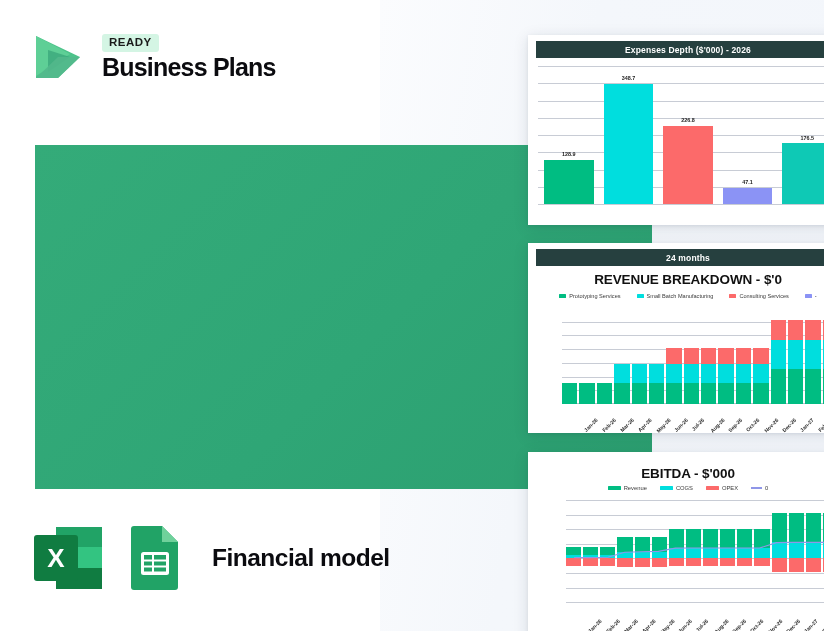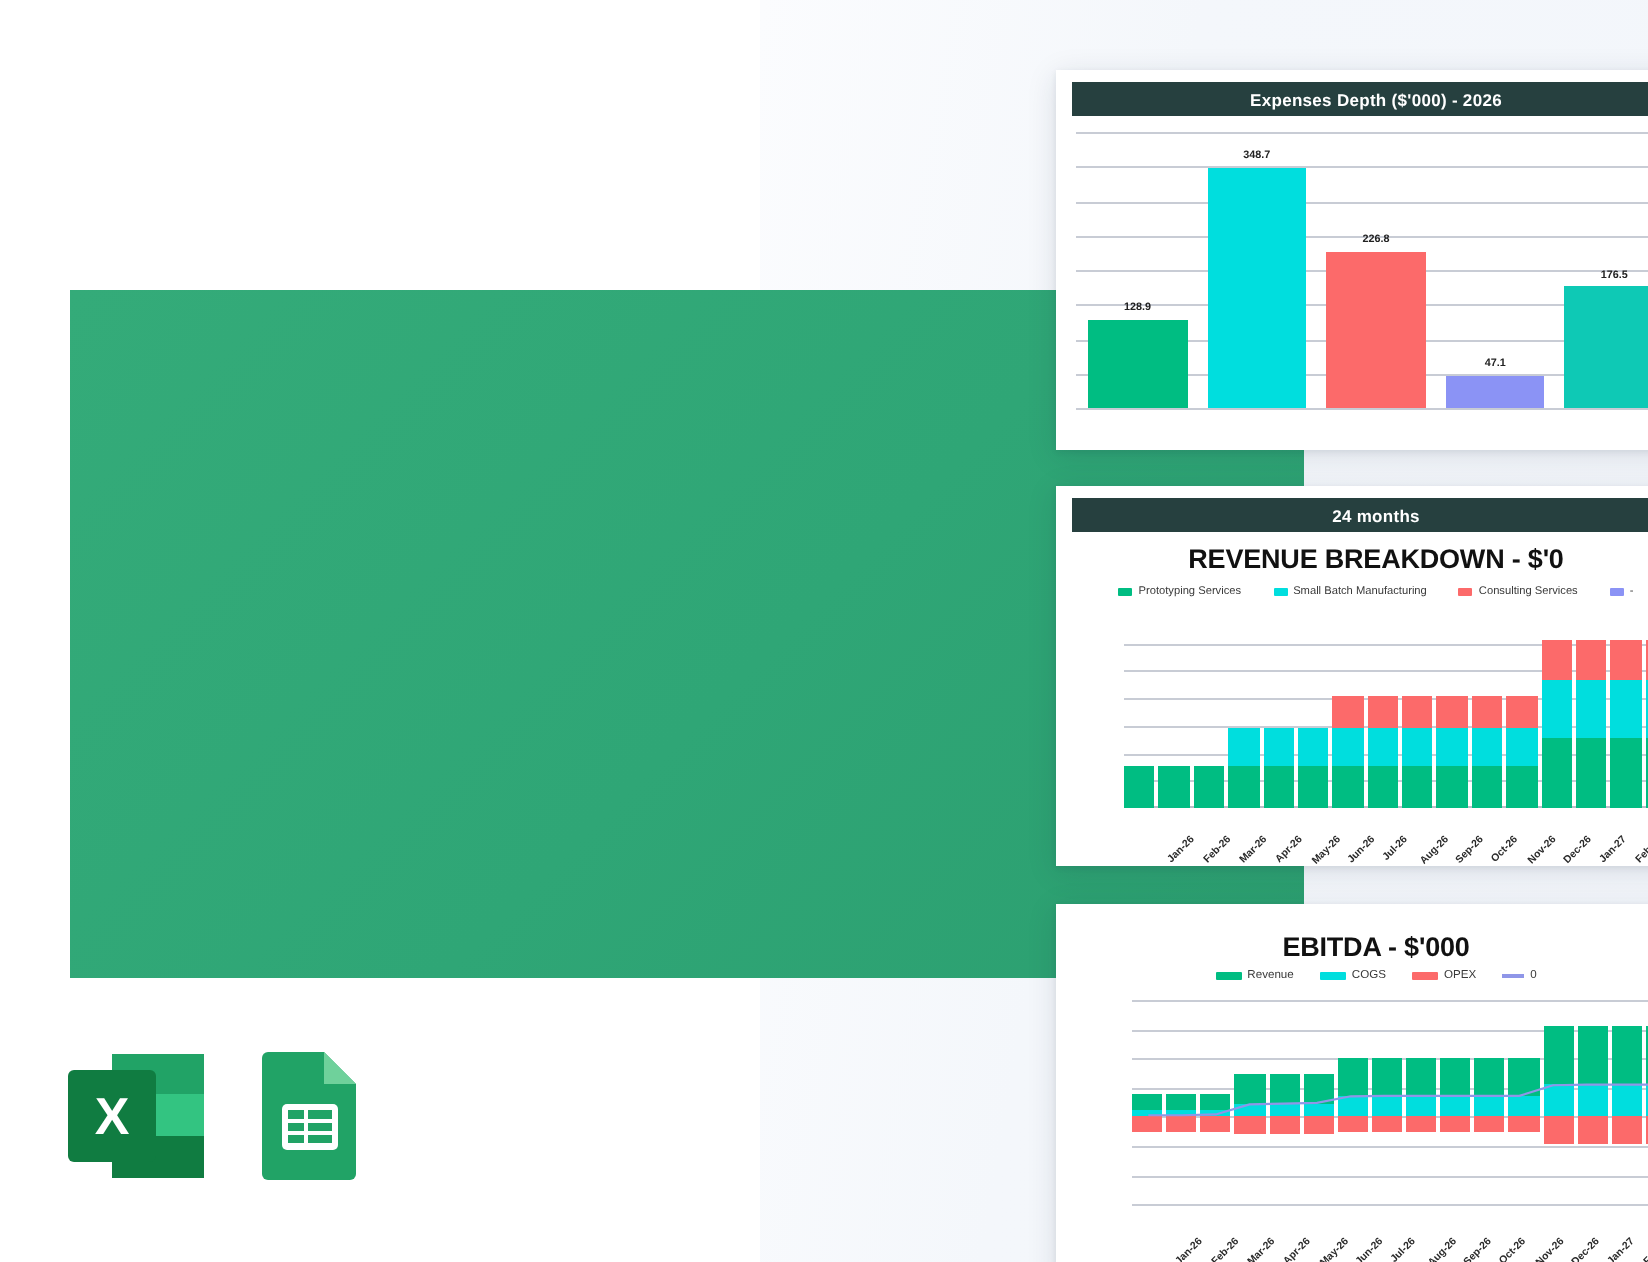--- a/index.html
+++ b/index.html
@@ -96,20 +96,35 @@
   .c3-inner { position: absolute; left: 30px; right: 2px; top: 4px; bottom: 22px; }
 </style>
 </head>
 <body>
 
 <div class="canvas">
 
   <div class="bg-left"></div>
   <div class="bg-right"></div>
 
+  <div class="logo-wrap">
+    <div class="logo-mark">
+      <svg viewBox="0 0 60 58" width="60" height="58">
+        <path d="M8 8 L8 50 L30 50 L52 29 L8 8 Z" fill="#4cc38a"></path>
+        <path d="M8 8 L8 50 L30 50 L52 29 Z" fill="none"></path>
+        <path d="M8 8 L42 26 L8 48 Z" fill="#5ecf96"></path>
+        <path d="M20 22 L42 29 L20 44 Z" fill="#3aa579" opacity=".75"></path>
+        <path d="M8 50 L30 50 L52 29 L30 29 Z" fill="#53b88c" opacity=".85"></path>
+      </svg>
+    </div>
+    <div class="logo-text">
+      <span class="ready-badge">READY</span>
+      <span class="brand-name">Business Plans</span>
+    </div>
+  </div>
 
   <div class="green-band"></div>
 
   <div class="footer">
     <span class="xls-icon">
       <svg viewBox="0 0 76 70" width="76" height="70">
         <rect x="26" y="4" width="46" height="20" fill="#21a366"></rect>
         <rect x="26" y="24" width="46" height="21" fill="#33c481"></rect>
         <rect x="26" y="45" width="46" height="21" fill="#107c41"></rect>
         <rect x="26" y="24" width="22" height="21" fill="#185c37" opacity=".28"></rect>
@@ -123,20 +138,21 @@
         <path d="M38 3 l16 16 h-16 z" fill="#6fd19b"></path>
         <rect x="17" y="29" width="28" height="23" rx="2.5" fill="#ffffff"></rect>
         <rect x="20" y="32" width="8" height="4.5" fill="#21a366"></rect>
         <rect x="30" y="32" width="12" height="4.5" fill="#21a366"></rect>
         <rect x="20" y="38.5" width="8" height="4" fill="#21a366"></rect>
         <rect x="30" y="38.5" width="12" height="4" fill="#21a366"></rect>
         <rect x="20" y="44.5" width="8" height="4" fill="#21a366"></rect>
         <rect x="30" y="44.5" width="12" height="4" fill="#21a366"></rect>
       </svg>
     </span>
+    <span class="footer-label">Financial model</span>
   </div>
 
   <div class="card card-1">
     <div class="dark-bar">Expenses Depth ($'000) - 2026</div>
     <div class="c1-plot">
       <div class="gridline" style="top:0%"></div>
       <div class="gridline" style="top:12.5%"></div>
       <div class="gridline" style="top:25%"></div>
       <div class="gridline" style="top:37.5%"></div>
       <div class="gridline" style="top:50%"></div>

